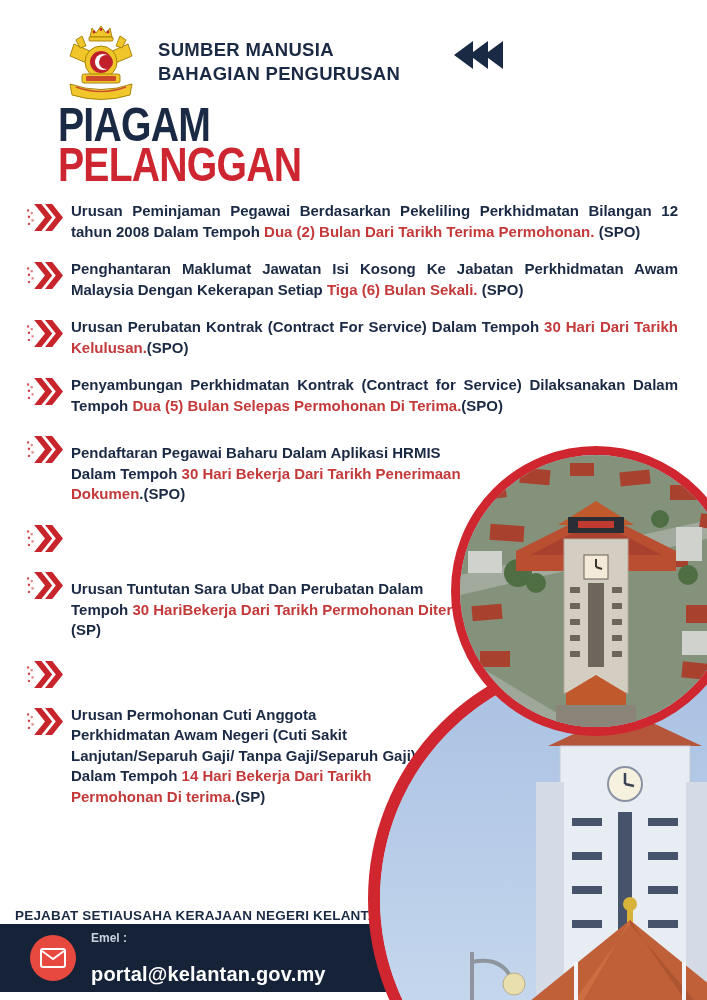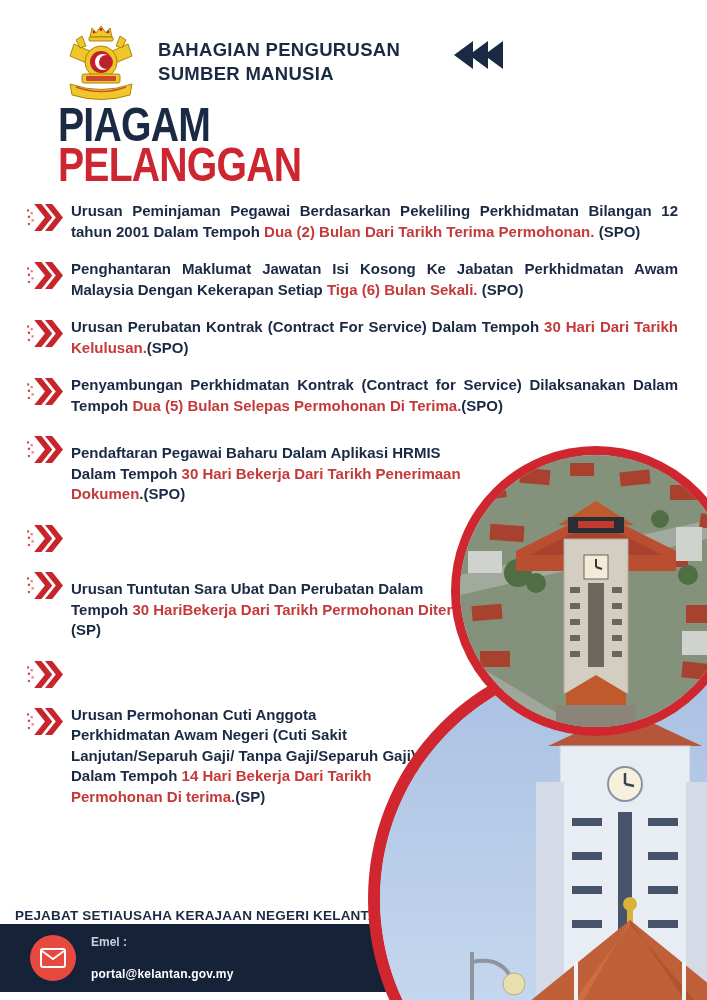--- a/index.html
+++ b/index.html
@@ -39,21 +39,21 @@
   
   .office{position:absolute;left:15px;top:908px;font-weight:bold;font-size:13.5px;
           color:var(--navy);letter-spacing:.2px;z-index:4;}
   .footer-bar{position:absolute;left:0;bottom:8px;width:707px;height:68px;background:var(--footer-bg);
           z-index:3;display:flex;align-items:center;}
   .email-badge{width:46px;height:46px;border-radius:50%;background:var(--badge);
           margin-left:30px;display:flex;align-items:center;justify-content:center;flex:0 0 auto;}
   .email-badge svg{width:26px;height:20px;}
   .email-text{margin-left:15px;}
   .email-label{color:#c9d2de;font-size:12px;font-weight:bold;}
-  .email-value{color:#ffffff;font-size:12px;font-weight:bold;margin-top:18px;letter-spacing:.2px;}
+  .email-value{color:#ffffff;font-size:20px;font-weight:bold;margin-top:18px;letter-spacing:.2px;}
 </style>
 </head>
 <body>
 
 <div class="page">
 
   <div class="header">
     <svg class="crest" viewBox="0 0 90 80">
       <g stroke="#a07c00" stroke-width="0.9" fill="#f0c62a">
         <path d="M34,13 L36,4 L40,9 L45,2 L50,9 L54,4 L56,13 Z"></path>
@@ -70,22 +70,22 @@
       <circle cx="45" cy="5.5" r="1.4" fill="#c0202c"></circle>
       <circle cx="52" cy="8" r="1.4" fill="#c0202c"></circle>
       <circle cx="45" cy="38" r="11" fill="#c0202c"></circle>
       <circle cx="47" cy="38" r="8" fill="#ffffff"></circle>
       <circle cx="50" cy="38" r="7" fill="#c0202c"></circle>
       <circle cx="42" cy="35" r="1.6" fill="#ffffff"></circle>
       <rect x="30" y="52" width="30" height="5" rx="1" fill="#c0202c" opacity=".75"></rect>
       <path d="M20,63 Q45,72 70,63" stroke="#c0202c" stroke-width="1.4" fill="none" opacity=".7"></path>
     </svg>
     <div class="org">
+      <div>SUMBER MANUSIA</div>
       <div>BAHAGIAN PENGURUSAN</div>
-      <div>SUMBER MANUSIA</div>
     </div>
   </div>
 
   <svg class="rewind" viewBox="0 0 50 30">
     <g fill="#1b2a44">
       <polygon points="20,1 20,29 1,15"></polygon>
       <polygon points="35,1 35,29 16,15"></polygon>
       <polygon points="50,1 50,29 31,15"></polygon>
     </g>
   </svg>
@@ -101,21 +101,21 @@
         <g fill="#c8242c">
           <rect x="0" y="6" width="2.4" height="2.4" opacity=".8"></rect>
           <rect x="4" y="9" width="2.4" height="2.4" opacity=".6"></rect>
           <rect x="1" y="13" width="2.4" height="2.4" opacity=".9"></rect>
           <rect x="5" y="17" width="2.4" height="2.4" opacity=".6"></rect>
           <rect x="1" y="21" width="2.4" height="2.4" opacity=".8"></rect>
           <polygon points="8,0 16,0 28,15 16,30 8,30 20,15"></polygon>
           <polygon points="20,0 28,0 40,15 28,30 20,30 32,15"></polygon>
         </g>
       </svg>
-      <p class="item-text"><span class="seg-navy">Urusan Peminjaman Pegawai Berdasarkan Pekeliling Perkhidmatan Bilangan 12 tahun 2001 Dalam Tempoh </span><span class="seg-red">Dua (2) Bulan Dari Tarikh Terima Permohonan.</span><span class="seg-navy"> (SPO)</span></p>
+      <p class="item-text"><span class="seg-navy">Urusan Peminjaman Pegawai Berdasarkan Pekeliling Perkhidmatan Bilangan 12 tahun 2008 Dalam Tempoh </span><span class="seg-red">Dua (2) Bulan Dari Tarikh Terima Permohonan.</span><span class="seg-navy"> (SPO)</span></p>
     </div>
 
     <div class="item wide">
       <svg class="bullet" viewBox="0 0 40 30">
         <g fill="#c8242c">
           <rect x="0" y="6" width="2.4" height="2.4" opacity=".8"></rect>
           <rect x="4" y="9" width="2.4" height="2.4" opacity=".6"></rect>
           <rect x="1" y="13" width="2.4" height="2.4" opacity=".9"></rect>
           <rect x="5" y="17" width="2.4" height="2.4" opacity=".6"></rect>
           <rect x="1" y="21" width="2.4" height="2.4" opacity=".8"></rect>

